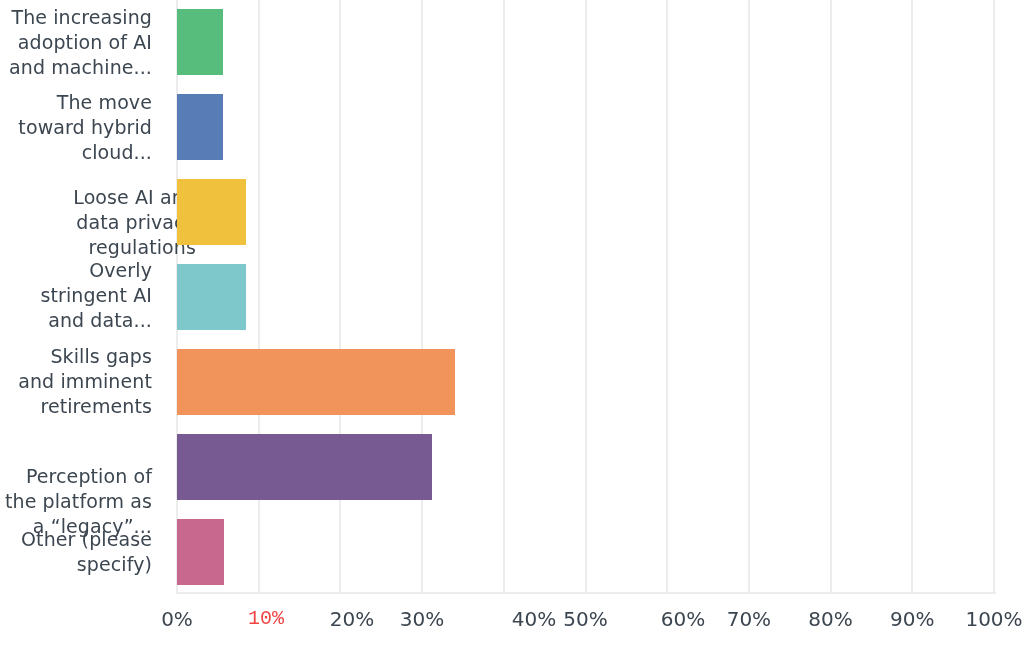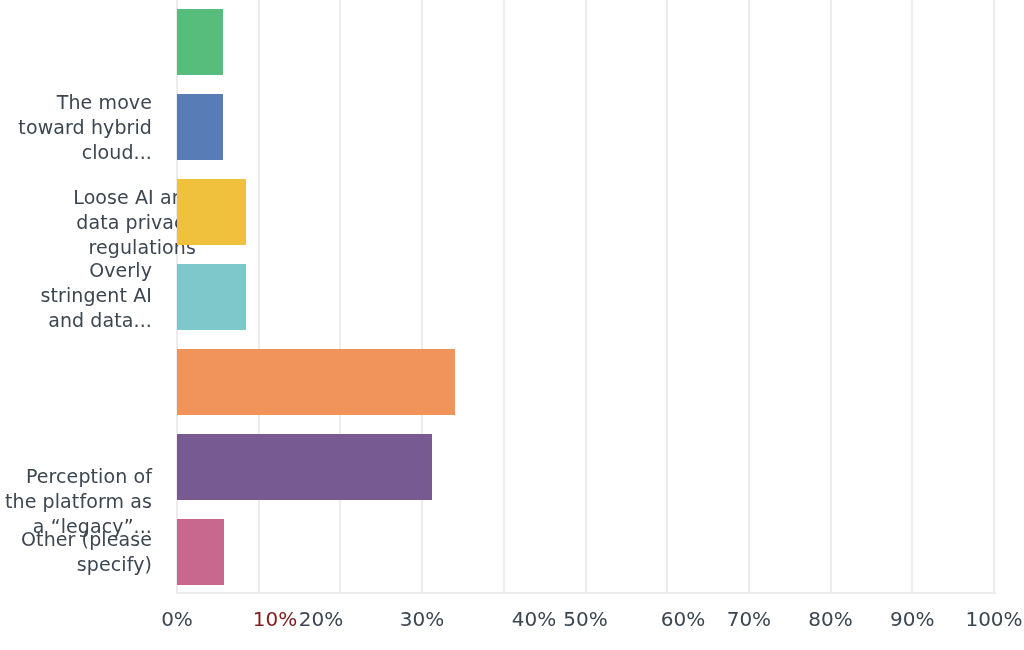--- a/index.html
+++ b/index.html
@@ -117,35 +117,45 @@
       <div class="gridline" style="left: 325.8px; background: rgb(236, 236, 237);"></div>
       <div class="gridline" style="left: 407.5px; background: rgb(236, 236, 237);"></div>
       <div class="gridline" style="left: 489.2px; background: rgb(236, 236, 237);"></div>
       <div class="gridline" style="left: 570.9px; background: rgb(236, 236, 237);"></div>
       <div class="gridline" style="left: 652.6px; background: rgb(236, 236, 237);"></div>
       <div class="gridline" style="left: 734.3px; background: rgb(236, 236, 237);"></div>
       <div class="gridline" style="left: 816px; background: rgb(236, 236, 237);"></div>
     </div>
 
   <div class="cat-axis" id="cat-axis">
+      <div class="row" style="top: 0px; height: 84.8571px;">
+        <div class="cat-label">The increasing
+adoption of AI
+and machine...</div>
+      </div>
       <div class="row" style="top: 84.8571px; height: 84.8571px;">
         <div class="cat-label">The move
 toward hybrid
 cloud...</div>
       </div>
       <div class="row" style="top: 180px; height: 84.8571px; padding-left: 44px;">
         <div class="cat-label">Loose AI and
 data privacy
 regulations</div>
       </div>
       <div class="row" style="top: 253px; height: 84.8571px;">
         <div class="cat-label">Overly
 stringent AI
 and data...</div>
       </div>
+      <div class="row" style="top: 339.429px; height: 84.8571px;">
+        <div class="cat-label">Skills gaps
+and imminent
+retirements</div>
+      </div>
       <div class="row" style="top: 422px; height: 84.8571px; margin-top: 37px;">
         <div class="cat-label">Perception of
 the platform as
 a “legacy”...</div>
       </div>
       <div class="row" style="top: 509.143px; height: 84.8571px;">
         <div class="cat-label">Other (please
 specify)</div>
       </div>
     </div>
@@ -171,22 +181,22 @@
       </div>
       <div class="row" style="top: 509.143px; height: 84.8571px;">
         <div class="bar" title="5.8%" style="width: 47.386px; height: 66px; top: 9.42857px; background: rgb(201, 104, 143);"></div>
       </div>
     </div>
 
   <div class="axis-baseline"></div>
 
   <div class="x-axis" id="x-axis">
       <div class="x-tick" style="left: 177px; color: rgb(60, 70, 80);">0%</div>
-      <div class="x-tick" style="left: 275px; color: #7f1d1d;">10%</div>
-      <div class="x-tick" style="left: 321px; color: rgb(60, 70, 80);">20%</div>
+      <div class="x-tick" style="left: 266px; color: #ef4444; font-family: Liberation Mono, monospace;">10%</div>
+      <div class="x-tick" style="left: 352px; color: rgb(60, 70, 80);">20%</div>
       <div class="x-tick" style="left: 422.1px; color: rgb(60, 70, 80);">30%</div>
       <div class="x-tick" style="left: 534px; color: rgb(60, 70, 80);">40%</div>
       <div class="x-tick" style="left: 585.5px; color: rgb(60, 70, 80);">50%</div>
       <div class="x-tick" style="left: 683px; color: rgb(60, 70, 80);">60%</div>
       <div class="x-tick" style="left: 748.9px; color: rgb(60, 70, 80);">70%</div>
       <div class="x-tick" style="left: 830.6px; color: rgb(60, 70, 80);">80%</div>
       <div class="x-tick" style="left: 912.3px; color: rgb(60, 70, 80);">90%</div>
       <div class="x-tick" style="left: 994px; color: rgb(60, 70, 80);">100%</div>
     </div>
 

